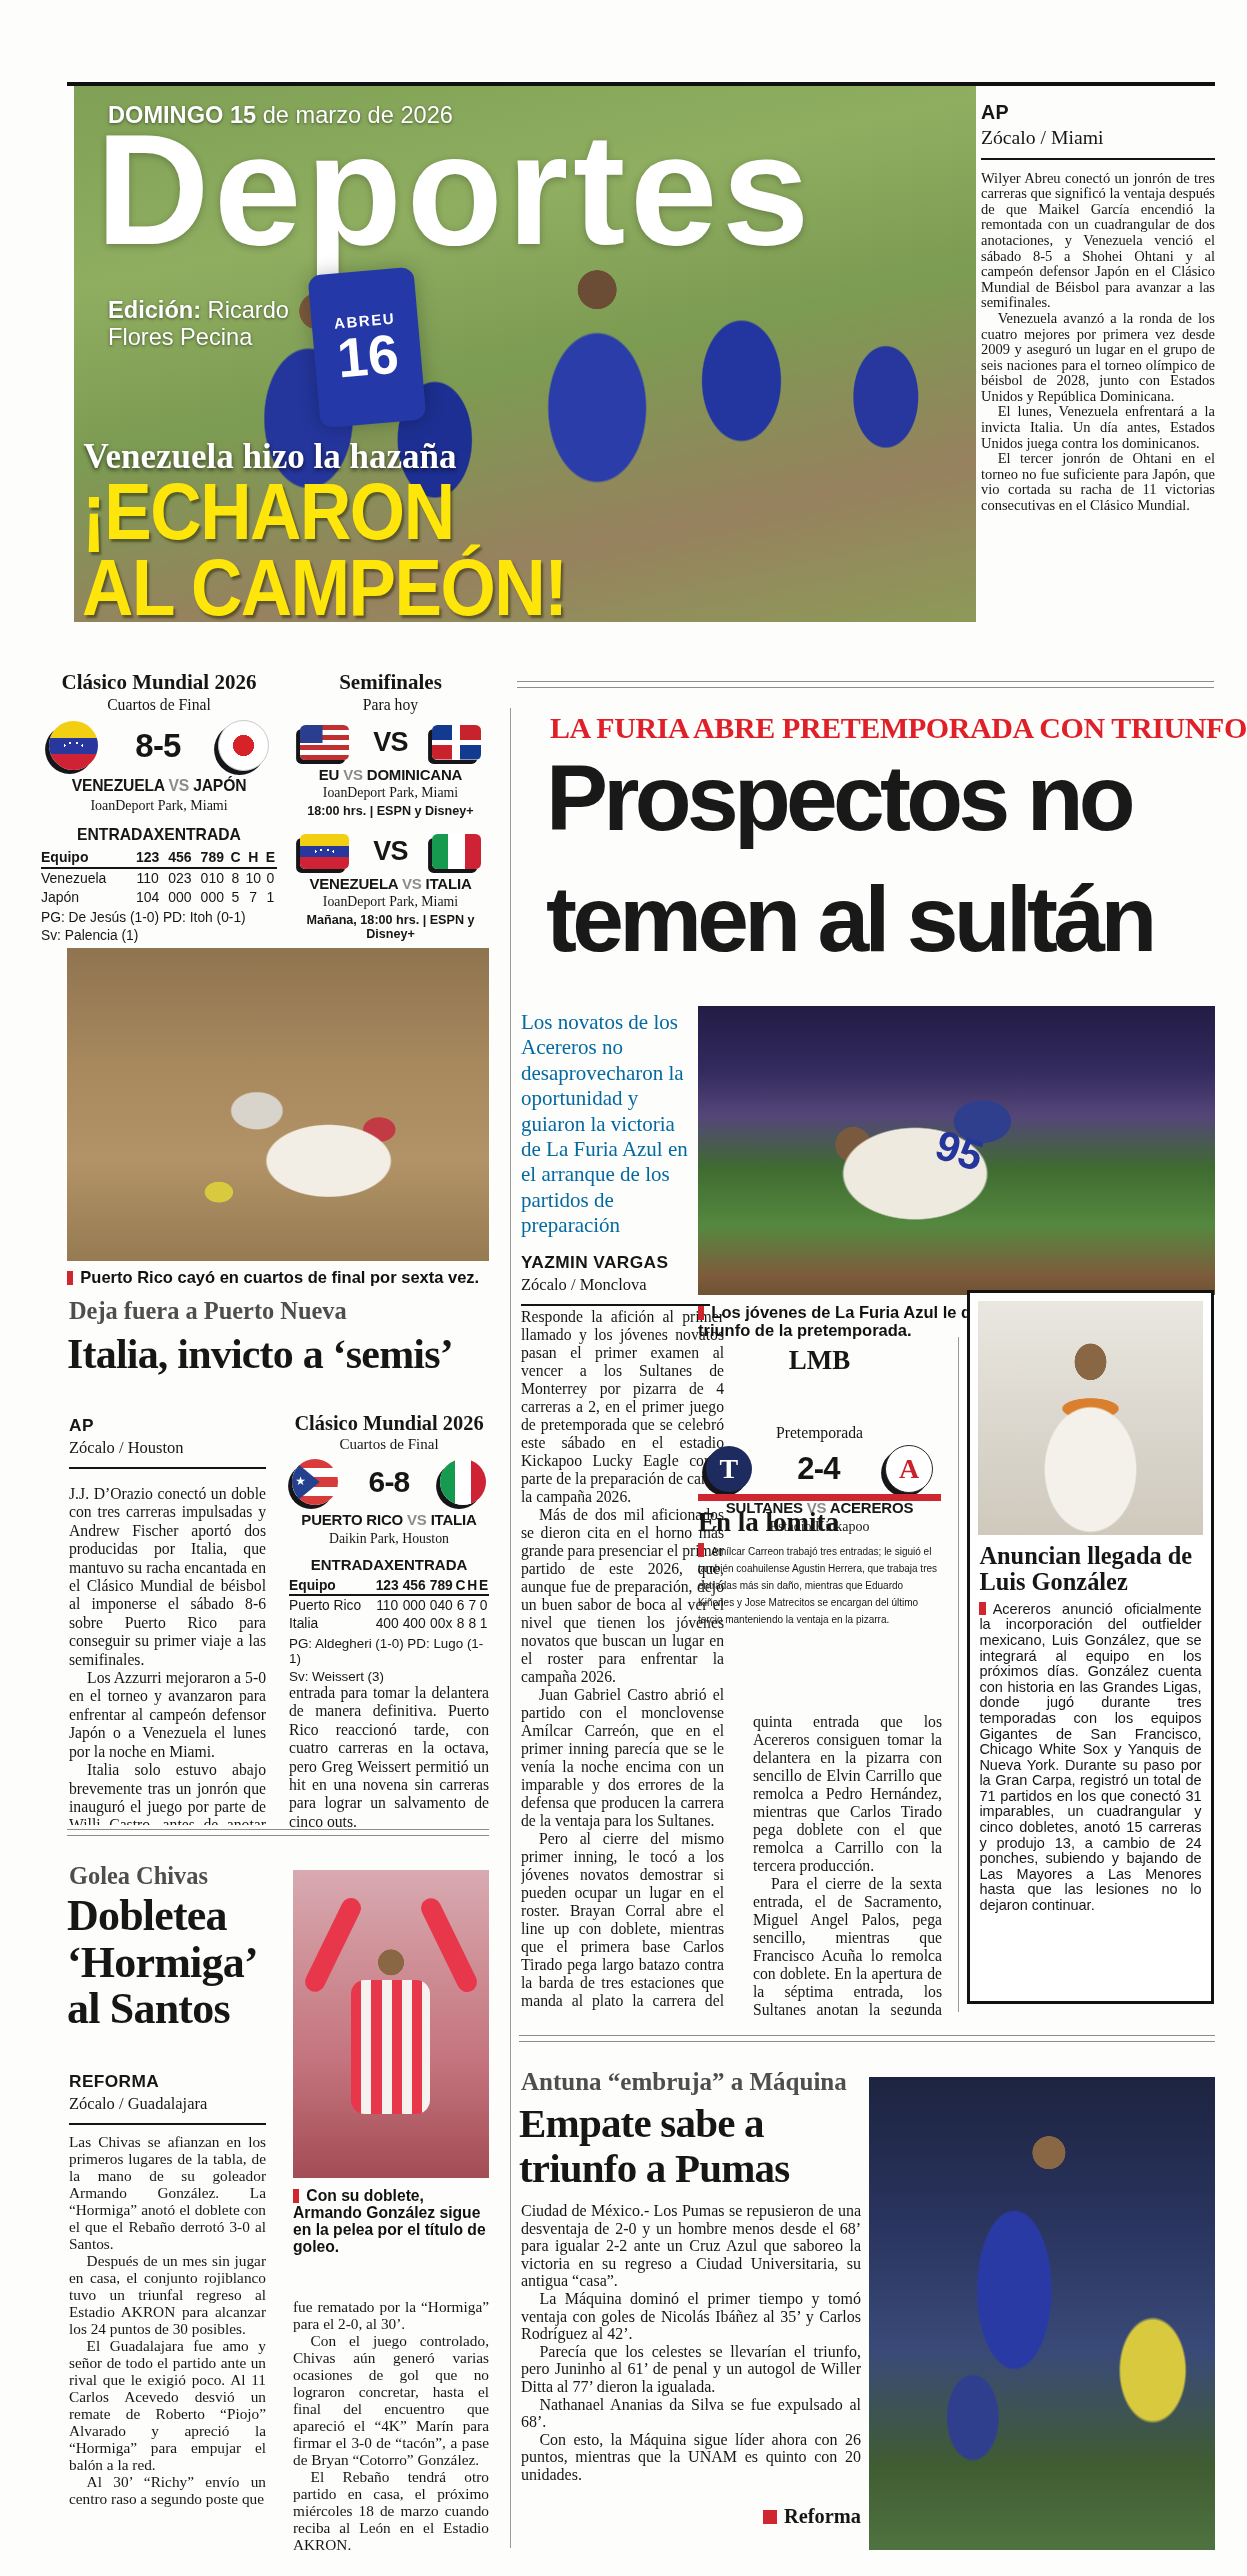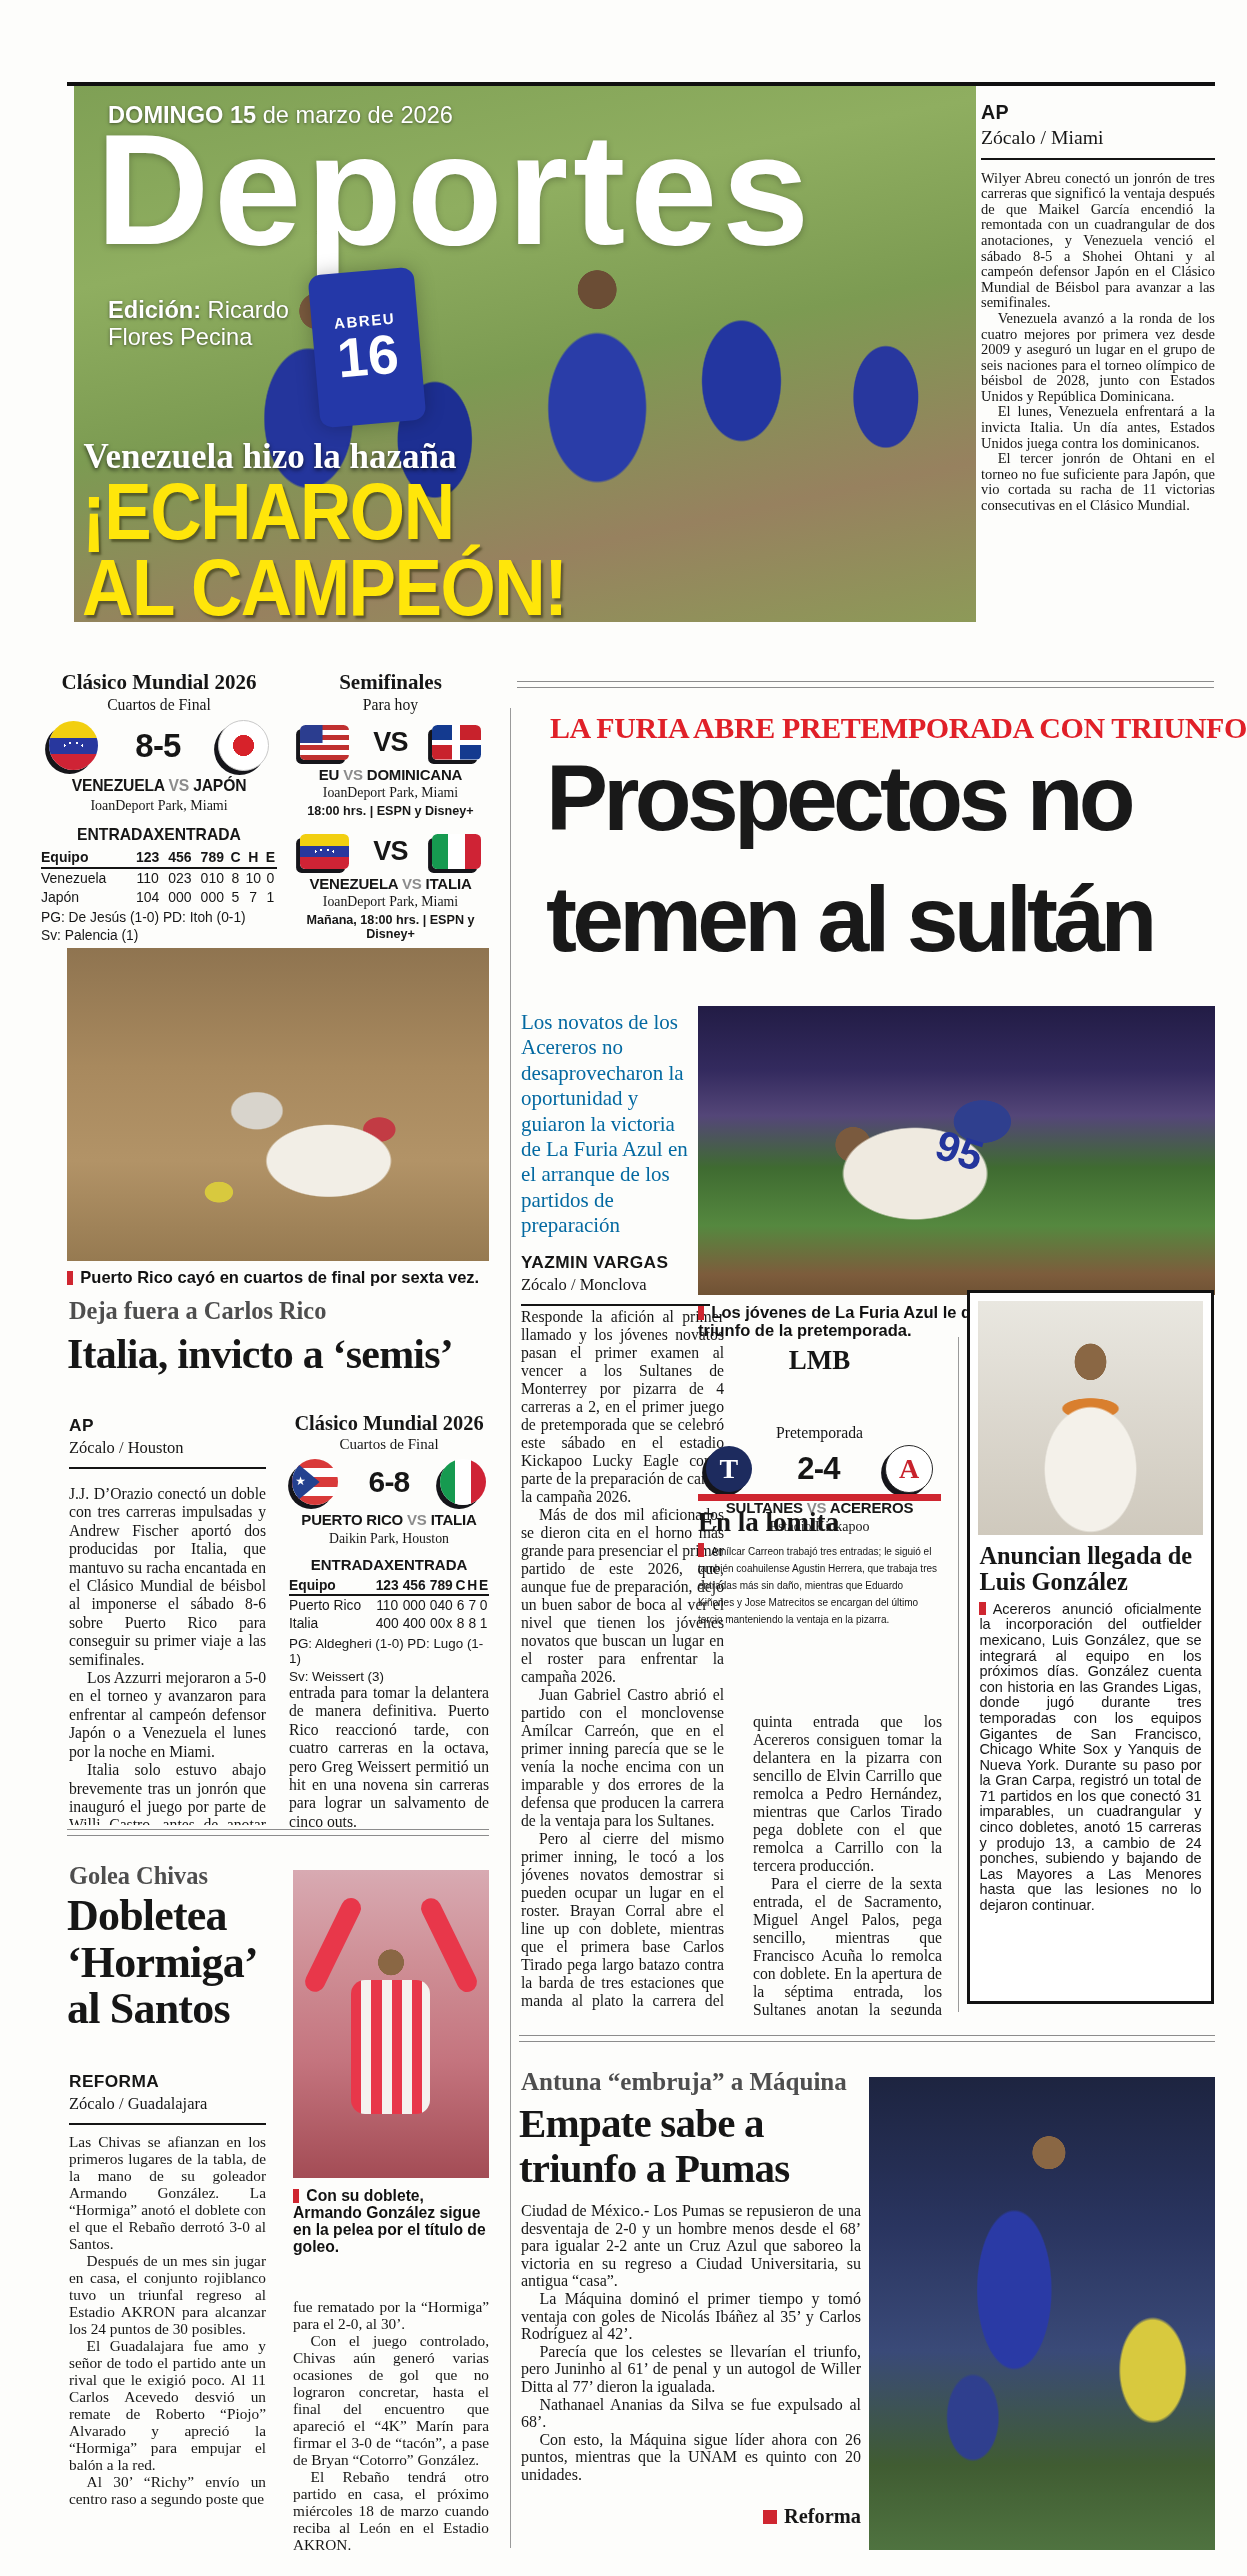--- a/index.html
+++ b/index.html
@@ -283,21 +283,21 @@
 
   <div class="abs photo" style="left:67px;top:948px;width:422px;height:313px;background:
          radial-gradient(102px 59px at 62% 68%,#f2eee6 0 60%,transparent 62%),
          radial-gradient(43px 31px at 45% 52%,#d8d4cc 0 58%,transparent 62%),
          radial-gradient(27px 20.4px at 74% 58%,#c23b44 0 58%,transparent 62%),
          radial-gradient(23.6px 17.3px at 36% 78%,#d8c93e 0 58%,transparent 62%),
          linear-gradient(180deg,#8f7450 0%,#a8895e 38%,#b29367 68%,#967a51 100%);"></div>
   <div class="abs caption" style="left:67px;top:1269px;width:422px;">
     <span class="bullet"></span><span>Puerto Rico cayó en cuartos de final por sexta vez.</span>
   </div>
-  <div class="abs serif kicker" style="left:69px;top:1297px;font-size:24.4px;">Deja fuera a Carlos Rico</div>
+  <div class="abs serif kicker" style="left:69px;top:1297px;font-size:24.4px;">Deja fuera a Puerto Nueva</div>
   <div class="abs serif" style="left:67px;top:1330px;width:425px;font-size:42px;font-weight:bold;letter-spacing:-0.8px;">Italia, invicto a ‘semis’</div>
   <div class="abs" style="left:69px;top:1415px;width:197px;">
     <div class="sans byline-name">AP</div>
     <div class="serif dateline" style="font-size:16.5px;">Zócalo / Houston</div>
     <div class="byline-rule" style="width:197px;"></div>
   </div>
   <div class="abs serif just bodytext overflowh" style="left:69px;top:1485px;width:197px;height:340px;font-size:15.7px;line-height:18.4px;">
       <p>J.J. D’Orazio conectó un doble con tres carreras impulsadas y Andrew Fischer aportó dos producidas por Italia, que mantuvo su racha encantada en el Clásico Mundial de béisbol al imponerse el sábado 8-6 sobre Puerto Rico para conseguir su primer viaje a las semifinales.</p>
       <p>Los Azzurri mejoraron a 5-0 en el torneo y avanzaron para enfrentar al campeón defensor Japón o a Venezuela el lunes por la noche en Miami.</p>
       <p>Italia solo estuvo abajo brevemente tras un jonrón que inauguró el juego por parte de Willi Castro, antes de anotar cuatro carreras en la primera</p>

